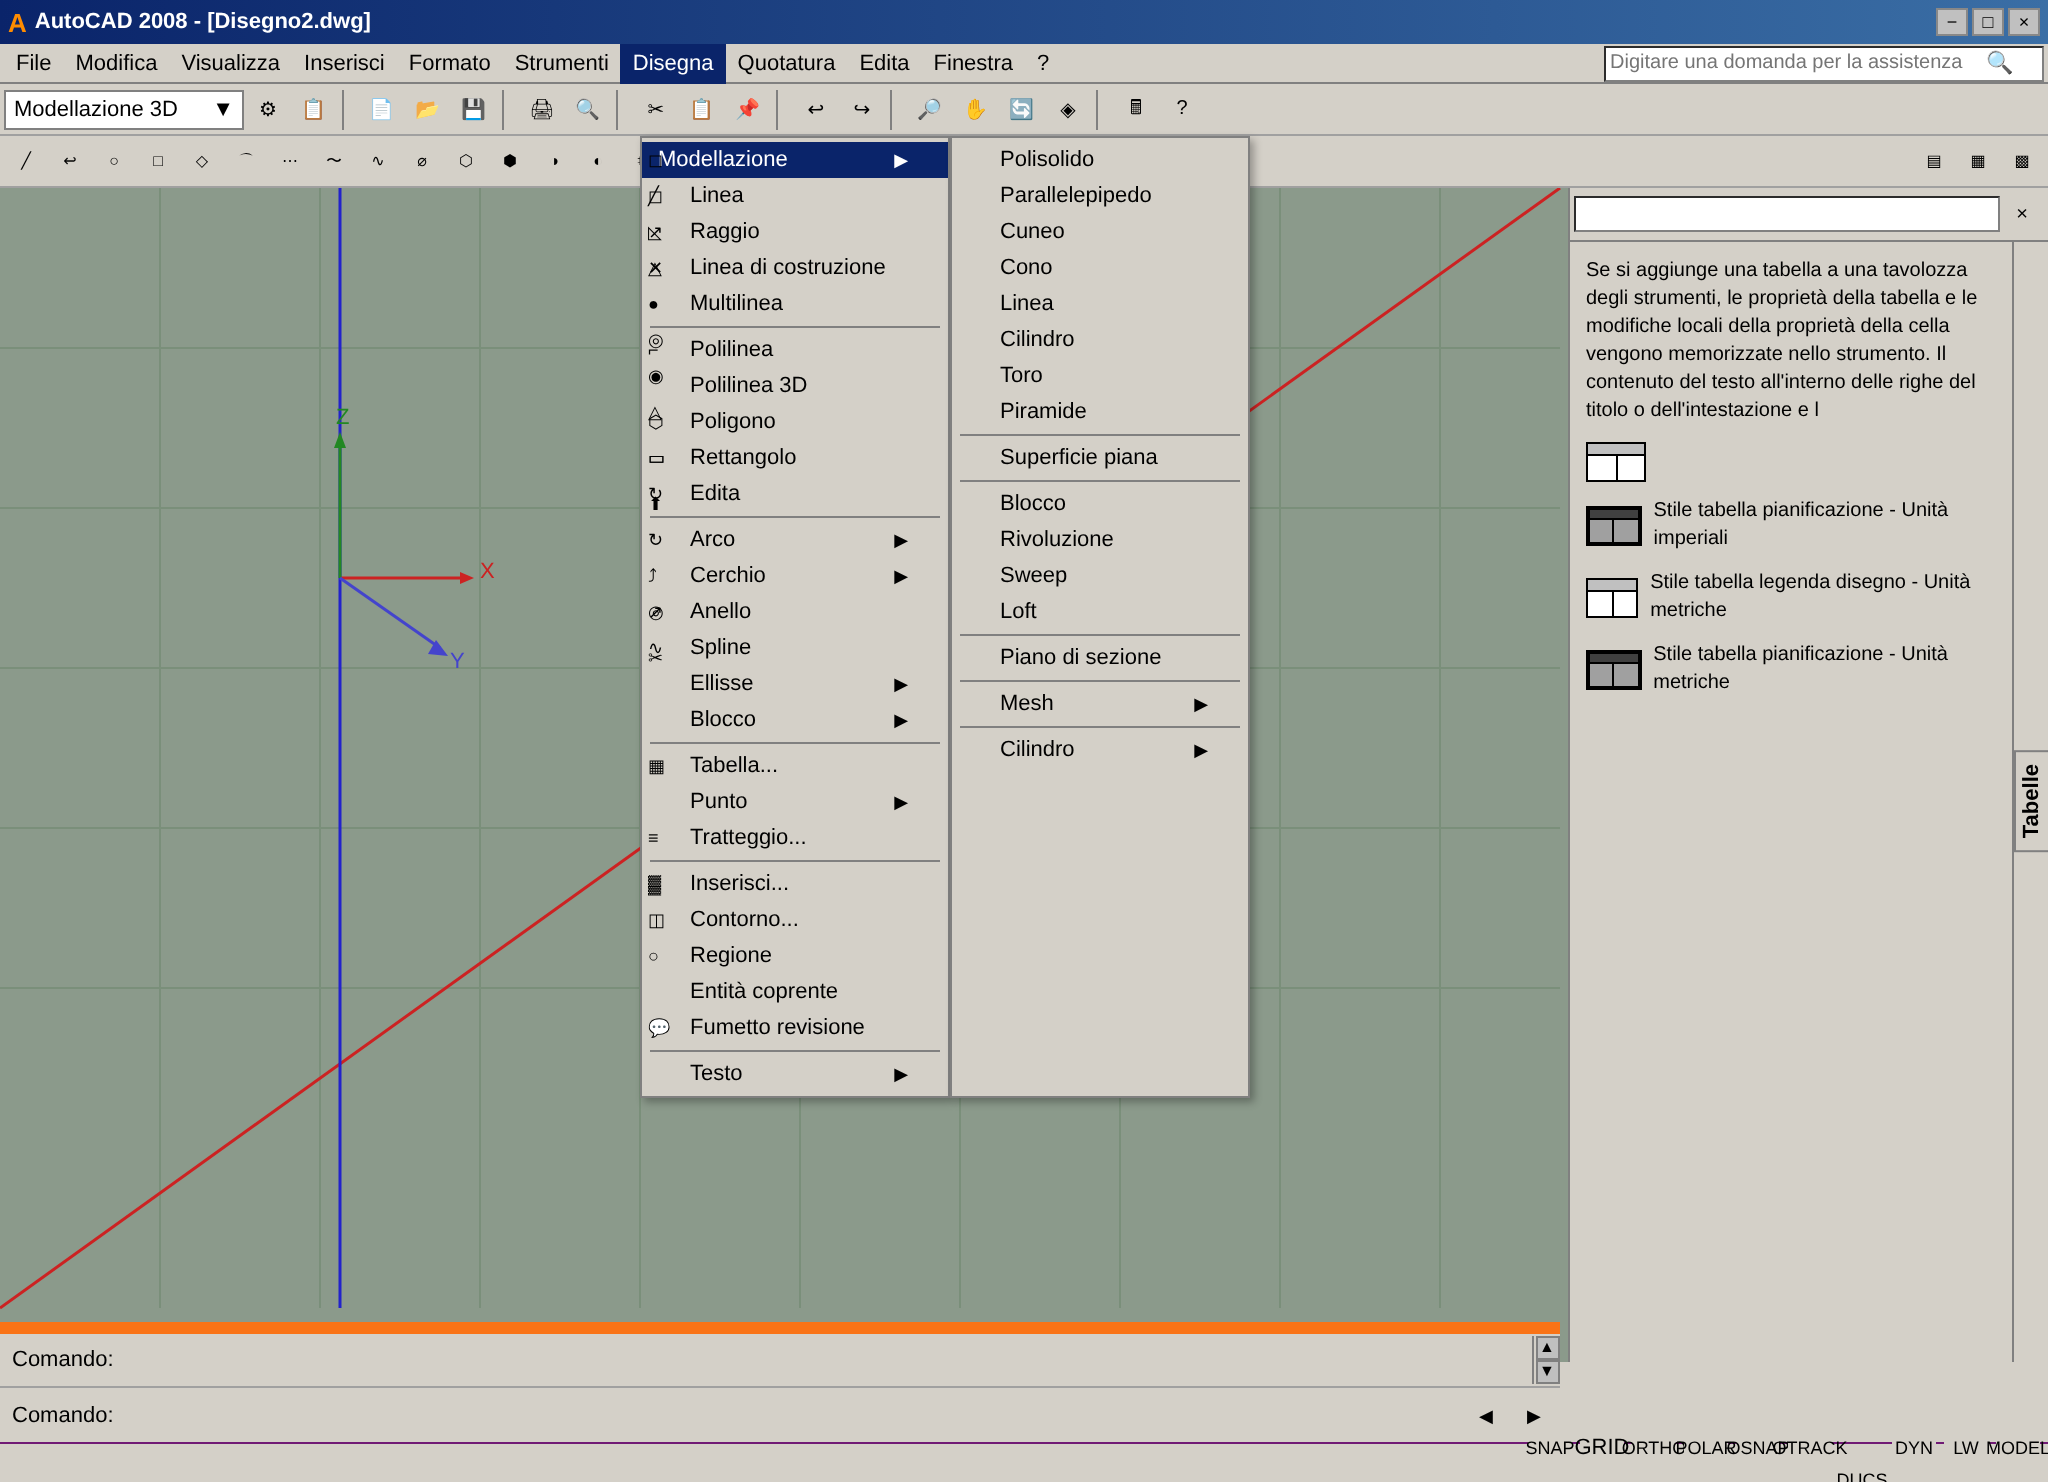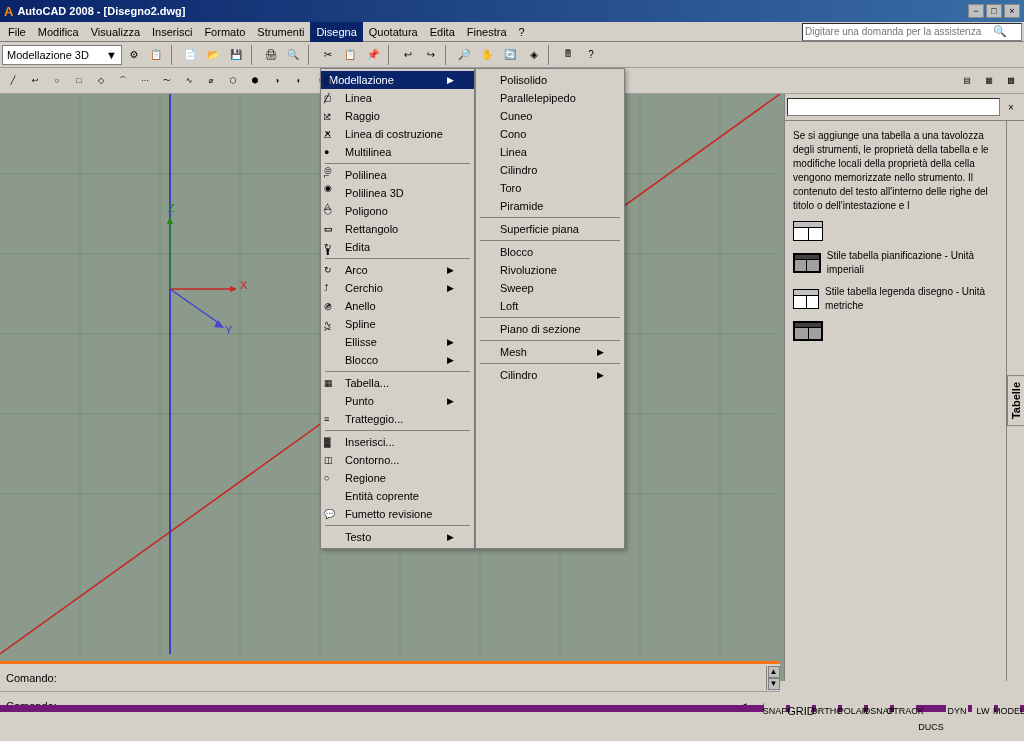--- a/index.html
+++ b/index.html
@@ -180,21 +180,21 @@
     }
     .dm-item:hover, .dm-item.active { background: #0a246a; color: white; }
     .dm-item .arrow { font-size: 9px; }
 
     .dm-separator { height: 1px; background: #808080; margin: 2px 4px; }
 
     
     #command-area {
       height: 60px;
       background: #d4d0c8;
-      border-top: 3px solid #f97316;
+      border-top: 6px solid #f97316;
       display: flex;
       flex-direction: column;
     }
     .command-row {
       display: flex;
       align-items: center;
       height: 28px;
       border-bottom: 1px solid #a0a0a0;
     }
     .command-label {
@@ -404,20 +404,21 @@
           <span>Stile tabella legenda disegno - Unità metriche</span>
         </div>
         <div class="table-style-item">
           <div class="table-icon" style="border:2px solid #000;">
             <div class="table-icon-row" style="background:#404040;height:33%;"></div>
             <div style="height:67%;display:flex;">
               <div style="flex:1;border-right:1px solid #000;background:#a0a0a0;"></div>
               <div style="flex:1;background:#a0a0a0;"></div>
             </div>
           </div>
+          <span>Stile tabella pianificazione - Unità metriche</span>
         </div>
       </div>
       <div style="width:18px;background:#d4d0c8;border-left:1px solid #808080;display:flex;flex-direction:column;align-items:center;justify-content:center;">
         <div style="writing-mode:vertical-rl;transform:rotate(180deg);background:#d4d0c8;padding:6px 2px;font-size:11px;font-weight:bold;cursor:pointer;border:1px solid #808080;">Tabelle</div>
       </div>
     </div>
   </div>
 </div>
 
 <div id="dropdown-container" style="position:fixed;top:68px;left:320px;display:flex;z-index:200;">
@@ -614,21 +615,21 @@
   <div class="command-row" style="border-bottom:none;">
     <span class="command-label">Comando:</span>
     <input type="text" class="command-input" style="">
     <div style="display:flex;gap:2px;margin-right:2px;">
       <div class="tb-btn" style="font-size:9px;">◀</div>
       <div class="tb-btn" style="font-size:9px;">▶</div>
     </div>
   </div>
 </div>
 
-<div id="status-bar" style="position:fixed;bottom:16px;left:0;width:1024px;height:20px;background:#d4d0c8;border-top:7px solid #701a75;display:flex;align-items:center;padding:0 4px;font-size:10px;">
+<div id="status-bar" style="position:fixed;bottom:0;left:0;width:1024px;height:20px;background:#d4d0c8;border-top:1px solid #701a75;display:flex;align-items:center;padding:0 4px;font-size:10px;">
   <span style="margin-right:auto;"></span>
   <div style="display:flex;gap:4px;margin-left:auto;">
     <div class="tb-btn" style="font-size:9px;">SNAP</div>
     <div class="tb-btn" style="font-size:11px;">GRID</div>
     <div class="tb-btn" style="font-size:9px;">ORTHO</div>
     <div class="tb-btn" style="font-size:9px;">POLAR</div>
     <div class="tb-btn" style="font-size:9px;">OSNAP</div>
     <div class="tb-btn" style="font-size:9px;">OTRACK</div>
     <div class="tb-btn" style="font-size:9px;margin-top:16px;">DUCS</div>
     <div class="tb-btn" style="font-size:9px;">DYN</div>

